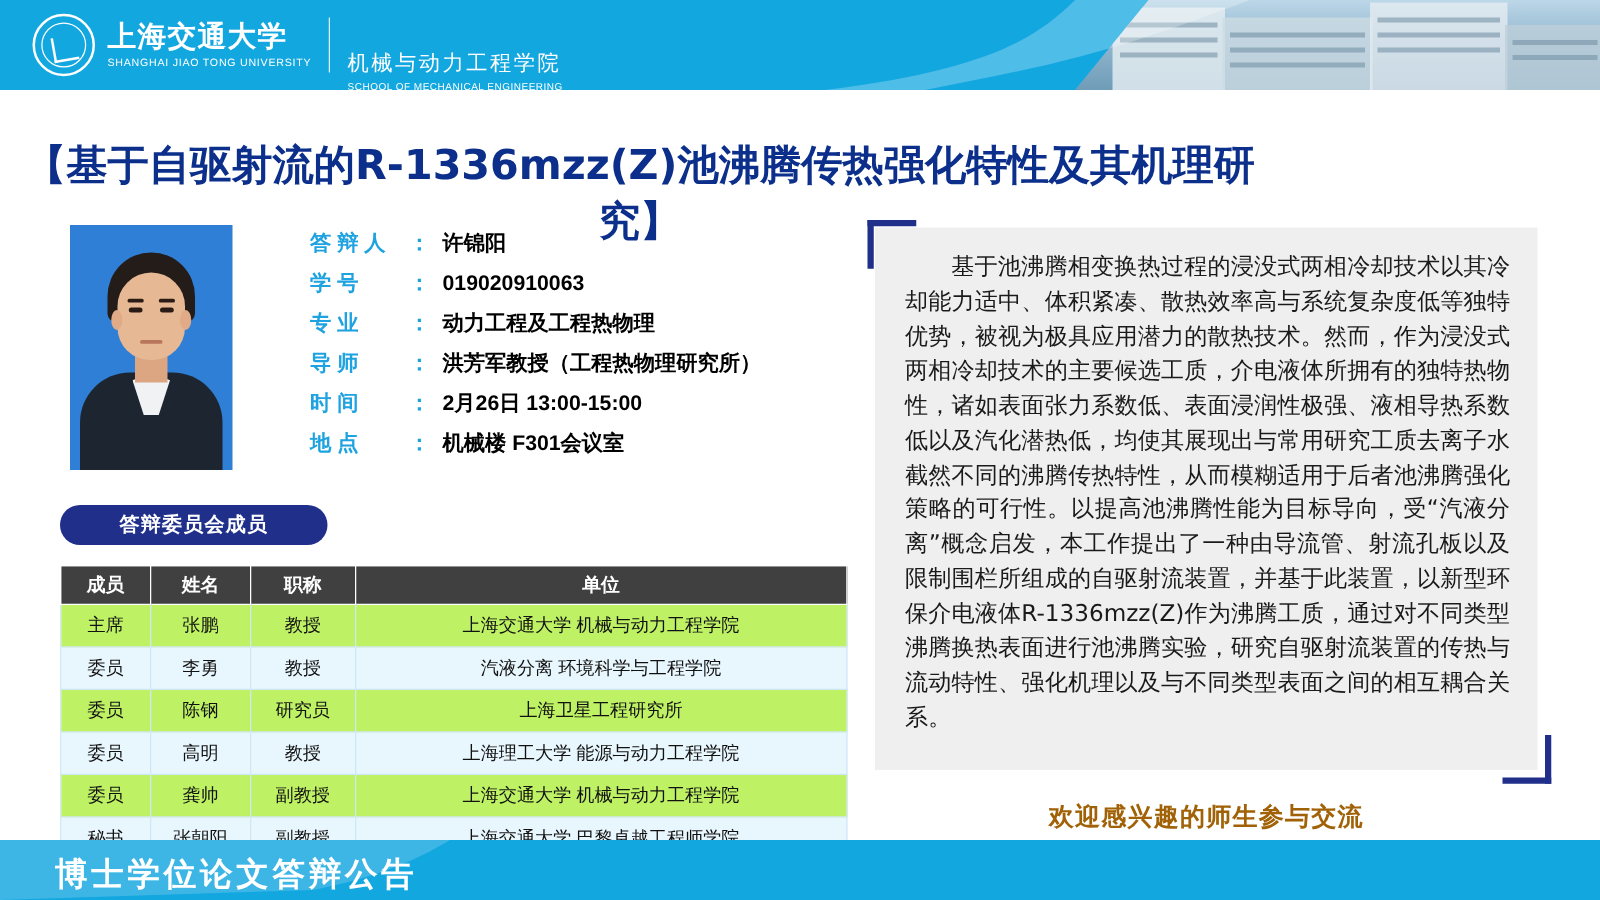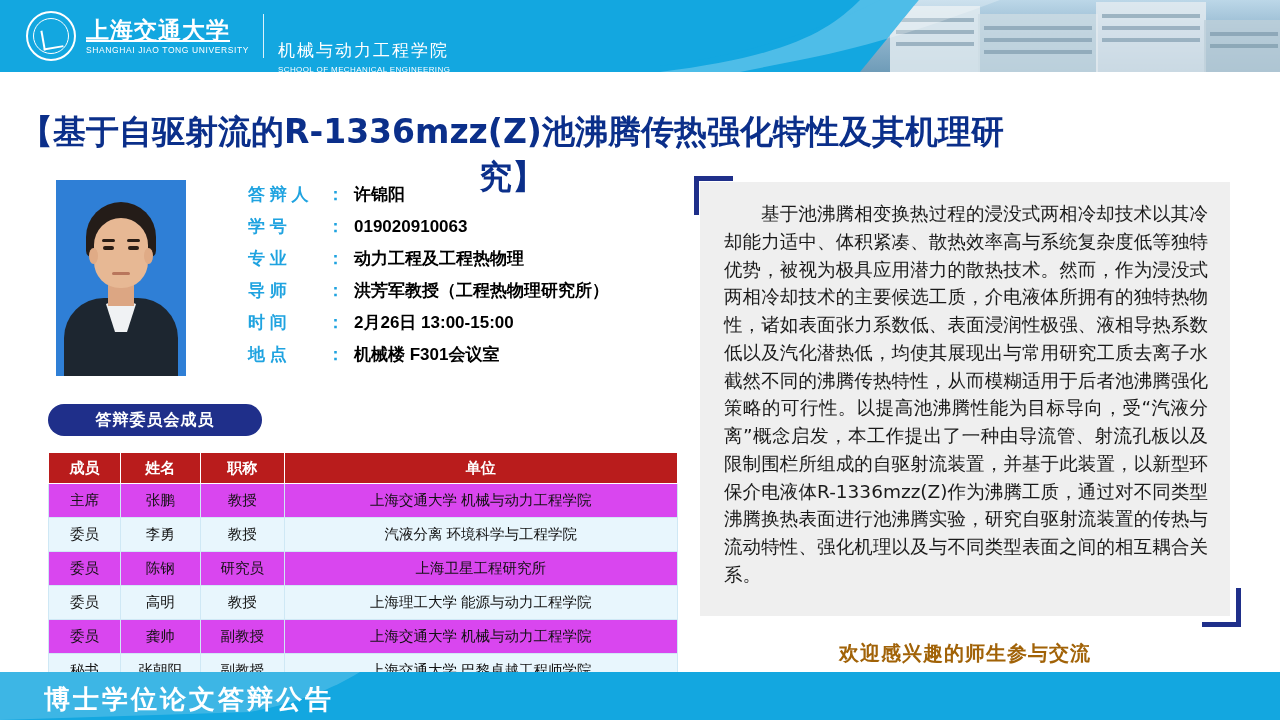--- a/index.html
+++ b/index.html
@@ -89,21 +89,20 @@
   .logo-text {
     margin-left: 10px;
     color: #ffffff;
     line-height: 1;
   }
   .logo-cn {
     font-size: 23px;
     font-weight: bold;
     letter-spacing: 1px;
     font-family: "DejaVu Serif", serif;
-    text-decoration: underline;
   }
   .logo-en {
     font-size: 8.5px;
     letter-spacing: 0.6px;
     margin-top: 5px;
   }
   .logo-divider {
     width: 1px;
     height: 44px;
     background: rgba(255,255,255,0.85);
@@ -260,34 +259,34 @@
   }
 
   table.committee {
     position: absolute;
     left: 48px; top: 452px;
     width: 630px;
     border-collapse: collapse;
     font-size: 14.5px;
   }
   table.committee th {
-    background: #b91c1c;
+    background: #404040;
     color: #ffffff;
     font-weight: bold;
     height: 28px;
     border: 1px solid #ffffff;
     font-size: 15px;
   }
   table.committee td {
     height: 31px;
     text-align: center;
     color: #111111;
     border: 1px solid #cfe8f5;
   }
-  table.committee tr.odd td { background: #d946ef; }
+  table.committee tr.odd td { background: #bef264; }
   table.committee tr.even td { background: #e8f6fd; }
   table.committee col.c1 { width: 72px; }
   table.committee col.c2 { width: 80px; }
   table.committee col.c3 { width: 84px; }
   table.committee col.c4 { width: 394px; }
 
   
   .abstract-box {
     position: absolute;
     left: 700px; top: 182px;

